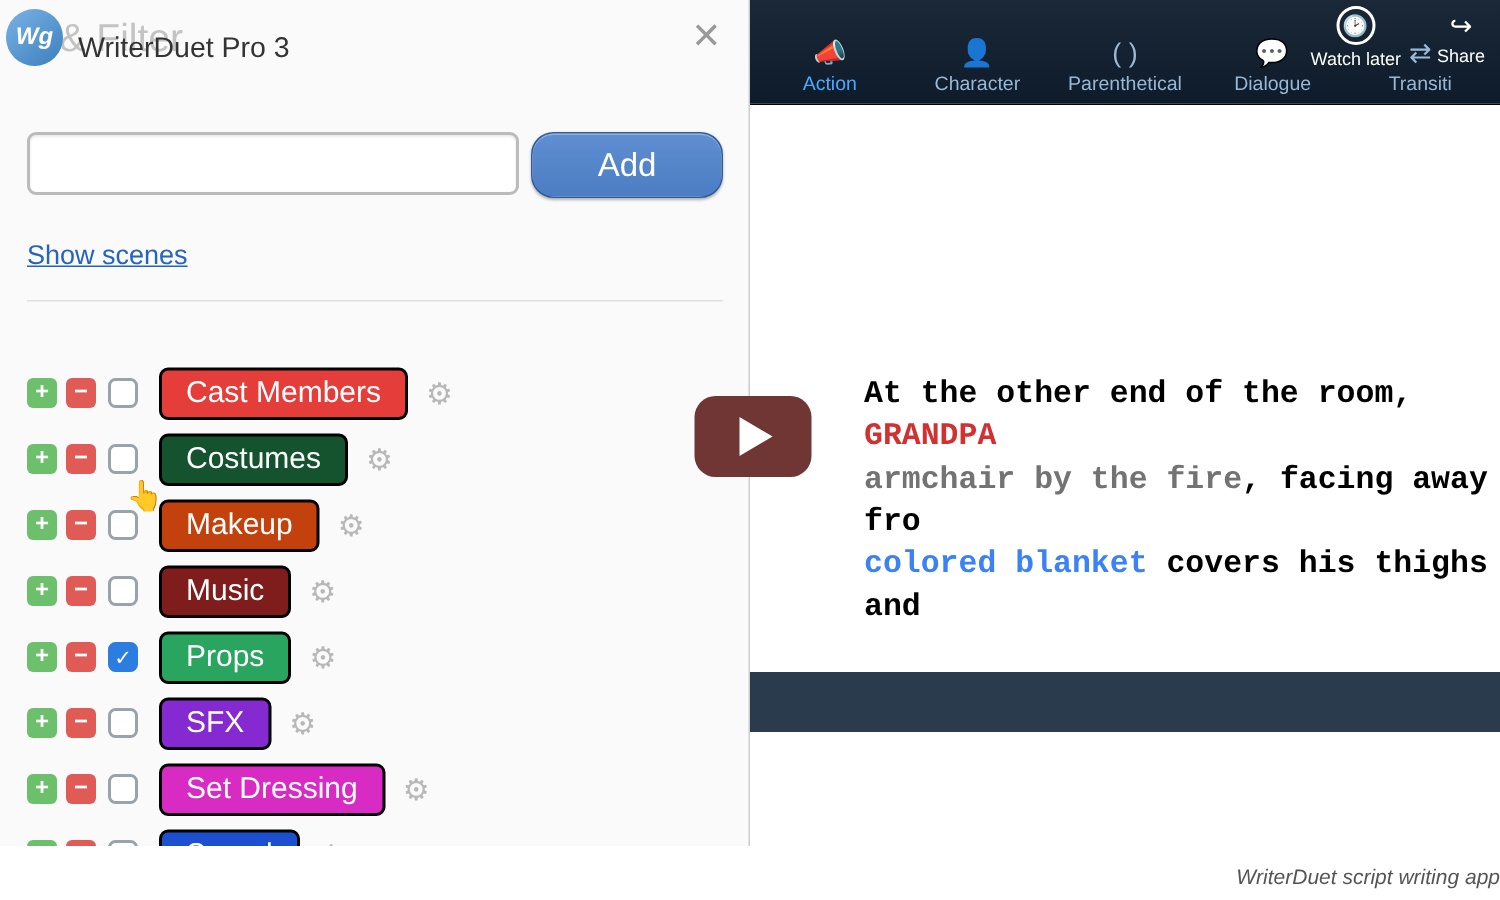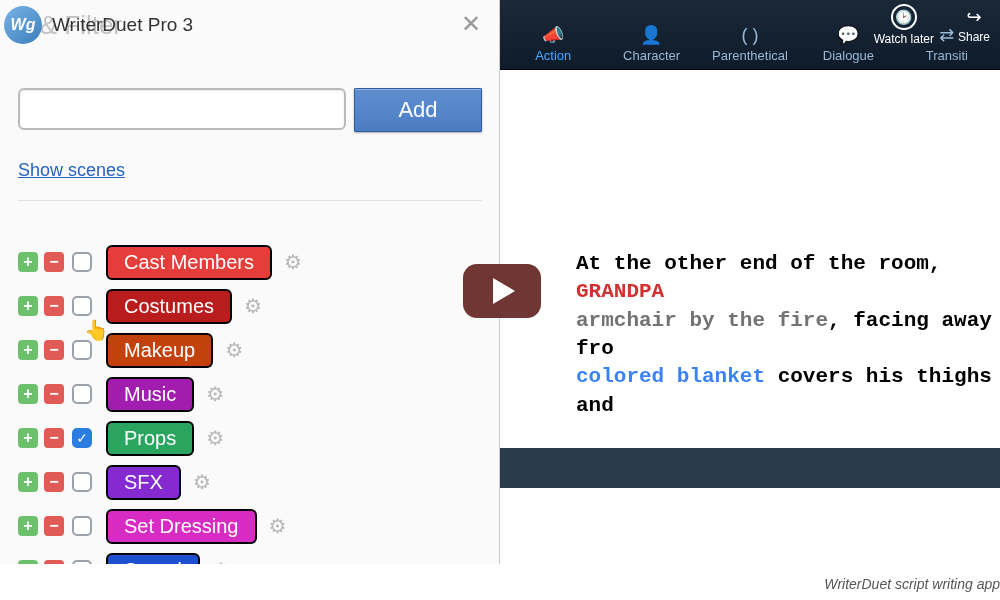--- a/index.html
+++ b/index.html
@@ -1,30 +1,30 @@
 <!DOCTYPE html>
 <html><head>
 <meta charset="utf-8">
 <style>
   * { box-sizing: border-box; margin: 0; padding: 0; }
   body { font-family: -apple-system, BlinkMacSystemFont, "Segoe UI", Arial, sans-serif; width: 1000px; height: 600px; overflow: hidden; background: #fff; position: relative; }
 
-  .title-row { position: absolute; top: 6px; left: 4px; display: flex; align-items: center; gap: 10px; z-index: 10; }
+  .title-row { position: absolute; top: 6px; left: 4px; display: flex; align-items: flex-end; gap: 10px; z-index: 10; }
   .wg-logo { width: 38px; height: 38px; border-radius: 50%; background: linear-gradient(140deg, #7ab3e6, #3b7fbd); display: flex; align-items: center; justify-content: center; color: #fff; font-weight: 600; font-size: 16px; font-style: italic; }
   .app-title { font-size: 19px; color: #333; font-weight: 400; }
 
   .video-frame { position: absolute; top: 0; left: 0; width: 1000px; height: 564px; background: #fff; overflow: hidden; }
 
   
   .left-pane { position: absolute; left: 0; top: 0; width: 500px; height: 564px; background: #fafafa; border-right: 1px solid #ccc; }
   .panel-header-ghost { position: absolute; top: 10px; left: 18px; color: #c3c3c3; font-size: 26px; z-index: 1; }
   .panel-close { position: absolute; top: 10px; right: 18px; color: #999; font-size: 24px; cursor: pointer; }
 
   .type-input { position: absolute; top: 88px; left: 18px; width: 328px; height: 42px; border: 2px solid #bbb; border-radius: 6px; padding: 4px 8px; font-size: 16px; box-shadow: inset 0 1px 2px rgba(0,0,0,0.1); background:#fff; }
-  .add-btn { position: absolute; top: 88px; left: 354px; width: 128px; height: 44px; background: linear-gradient(#5f8fd1,#4c7dc3); color: #fff; border: 1px solid #2f5c9b; border-radius: 1px; font-size: 22px; cursor: pointer; box-shadow: inset 0 1px 0 rgba(255,255,255,0.3), 0 1px 2px rgba(0,0,0,0.3); }
+  .add-btn { position: absolute; top: 88px; left: 354px; width: 128px; height: 44px; background: linear-gradient(#5f8fd1,#4c7dc3); color: #fff; border: 1px solid #2f5c9b; border-radius: 15px; font-size: 22px; cursor: pointer; box-shadow: inset 0 1px 0 rgba(255,255,255,0.3), 0 1px 2px rgba(0,0,0,0.3); }
 
   .show-scenes { position: absolute; top: 160px; left: 18px; color: #2463c2; font-size: 18px; text-decoration: underline; cursor: pointer; }
 
   .divider { position: absolute; top: 200px; left: 18px; width: 464px; height: 1px; background: #e0e0e0; }
 
   .tag-col { position: absolute; top: 242px; left: 18px; display: flex; flex-direction: column; gap: 4px; }
   .tag-row { display: flex; align-items: center; gap: 6px; height: 40px; }
   .sq-btn { width: 20px; height: 20px; border-radius: 4px; display:flex; align-items:center; justify-content:center; color:#fff; font-weight:bold; font-size:16px; line-height:1; }
   .plus-btn { background: #6cc06c; }
   .minus-btn { background: #e05b56; }
@@ -86,35 +86,35 @@
           <div class="sq-btn plus-btn">+</div>
           <div class="sq-btn minus-btn">−</div>
           <div class="cb"></div>
           <span class="tag-chip" style="background:#e43d3a">Cast Members</span>
           <span class="gear">⚙</span>
         </div>
         <div class="tag-row">
           <div class="sq-btn plus-btn">+</div>
           <div class="sq-btn minus-btn">−</div>
           <div class="cb"></div>
-          <span class="tag-chip" style="background:#b91c1c">Costumes</span>
+          <span class="tag-chip" style="background:#14532d">Costumes</span>
           <span class="gear">⚙</span>
         </div>
         <div class="tag-row">
           <div class="sq-btn plus-btn">+</div>
           <div class="sq-btn minus-btn">−</div>
           <div class="cb"></div>
           <span class="tag-chip" style="background:#c2410c">Makeup</span>
           <span class="gear">⚙</span>
         </div>
         <div class="tag-row">
           <div class="sq-btn plus-btn">+</div>
           <div class="sq-btn minus-btn">−</div>
           <div class="cb"></div>
-          <span class="tag-chip" style="background:#a21caf">Music</span>
+          <span class="tag-chip" style="background:#7f1d1d">Music</span>
           <span class="gear">⚙</span>
         </div>
         <div class="tag-row">
           <div class="sq-btn plus-btn">+</div>
           <div class="sq-btn minus-btn">−</div>
           <div class="cb checked"></div>
           <span class="tag-chip" style="background:#2aa560">Props</span>
           <span class="gear">⚙</span>
         </div>
         <div class="tag-row">

